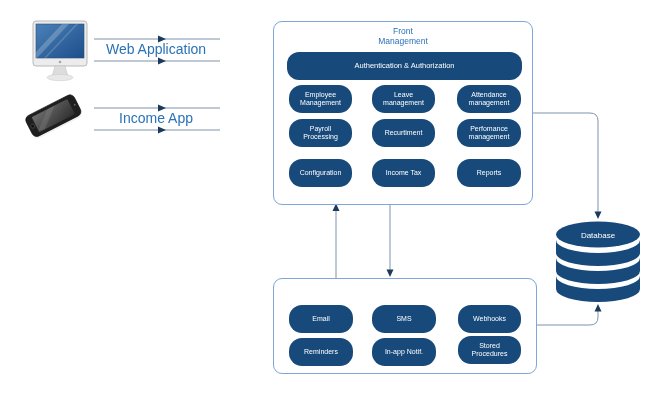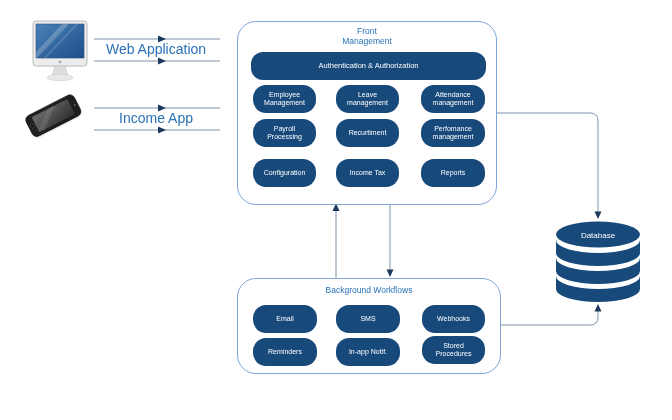--- a/index.html
+++ b/index.html
@@ -1,21 +1,21 @@
 <!DOCTYPE html>
 <html><head>
 <meta charset="utf-8">
 <style>
   html,body{margin:0;padding:0;background:#fff;}
   #stage{
     position:relative;width:672px;height:420px;background:#fff;overflow:hidden;
     font-family:"Liberation Sans",sans-serif;
   }
   .box{
-    position:absolute;background:#fff;border:1px solid #7ea6d8;border-radius:19px;
+    position:absolute;background:#fff;border:1px solid #7ea6d8;border-radius:9px;margin-left:36px;
   }
   .box-title{
     position:absolute;left:0;top:4px;width:100%;text-align:center;
     color:#2a72b8;font-size:8.5px;line-height:10px;
   }
   .pill{
     position:absolute;background:#17497b;color:#ffffff;border-radius:13px;
     display:flex;align-items:center;justify-content:center;text-align:center;
     font-size:7px;line-height:8.5px;padding:14px 4px;box-sizing:border-box;
   }
@@ -105,21 +105,20 @@
     <div class="pill" style="left:15px;top:97px;width:63px;height:26px;">Payroll Processing</div>
     <div class="pill" style="left:98px;top:97px;width:63px;height:26px;">Recurtiment</div>
     <div class="pill" style="left:183px;top:97px;width:64px;height:26px;">Perfomance management</div>
 
     <div class="pill" style="left:15px;top:137px;width:63px;height:26px;">Configuration</div>
     <div class="pill" style="left:98px;top:137px;width:63px;height:26px;">Income Tax</div>
     <div class="pill" style="left:183px;top:137px;width:64px;height:26px;">Reports</div>
   </div>
 
   <div class="box" style="left:237px;top:278px;width:262px;height:94px;">
-    <div class="box-title" style="top:6px;">Background Workflows</div>
 
     <div class="pill" style="left:15px;top:26px;width:64px;height:23px;">Email</div>
     <div class="pill" style="left:98px;top:26px;width:64px;height:23px;">SMS</div>
     <div class="pill" style="left:184px;top:26px;width:63px;height:23px;">Webhooks</div>
 
     <div class="pill" style="left:15px;top:59px;width:64px;height:25px;">Reminders</div>
     <div class="pill" style="left:98px;top:59px;width:64px;height:25px;">In-app Notif.</div>
     <div class="pill" style="left:184px;top:57px;width:63px;height:28px;">Stored Procedures</div>
   </div>
 

